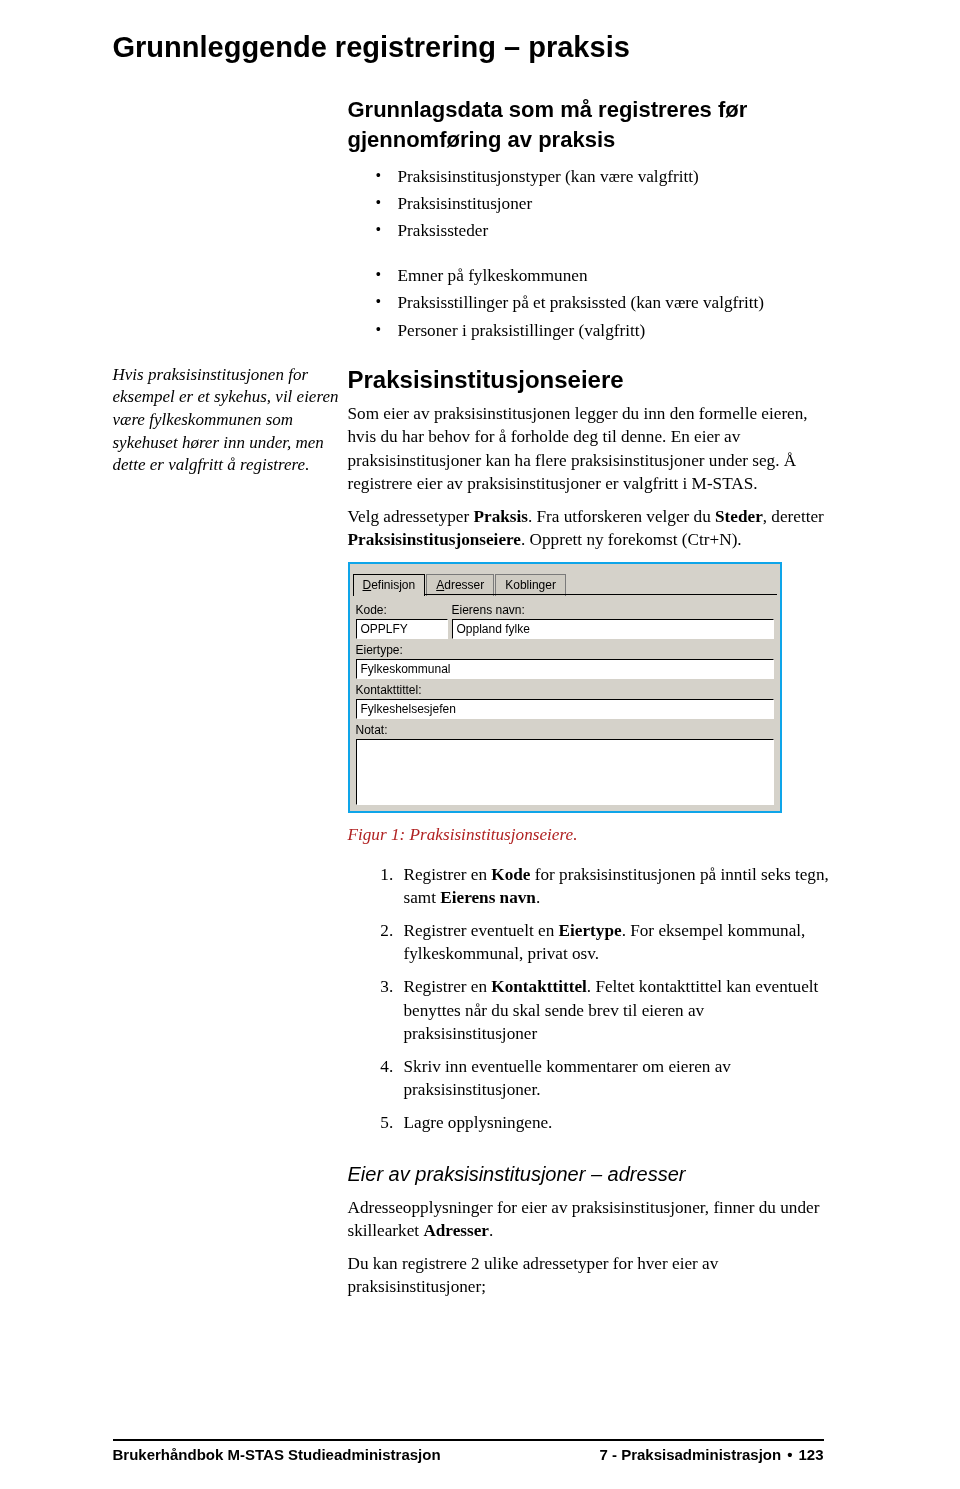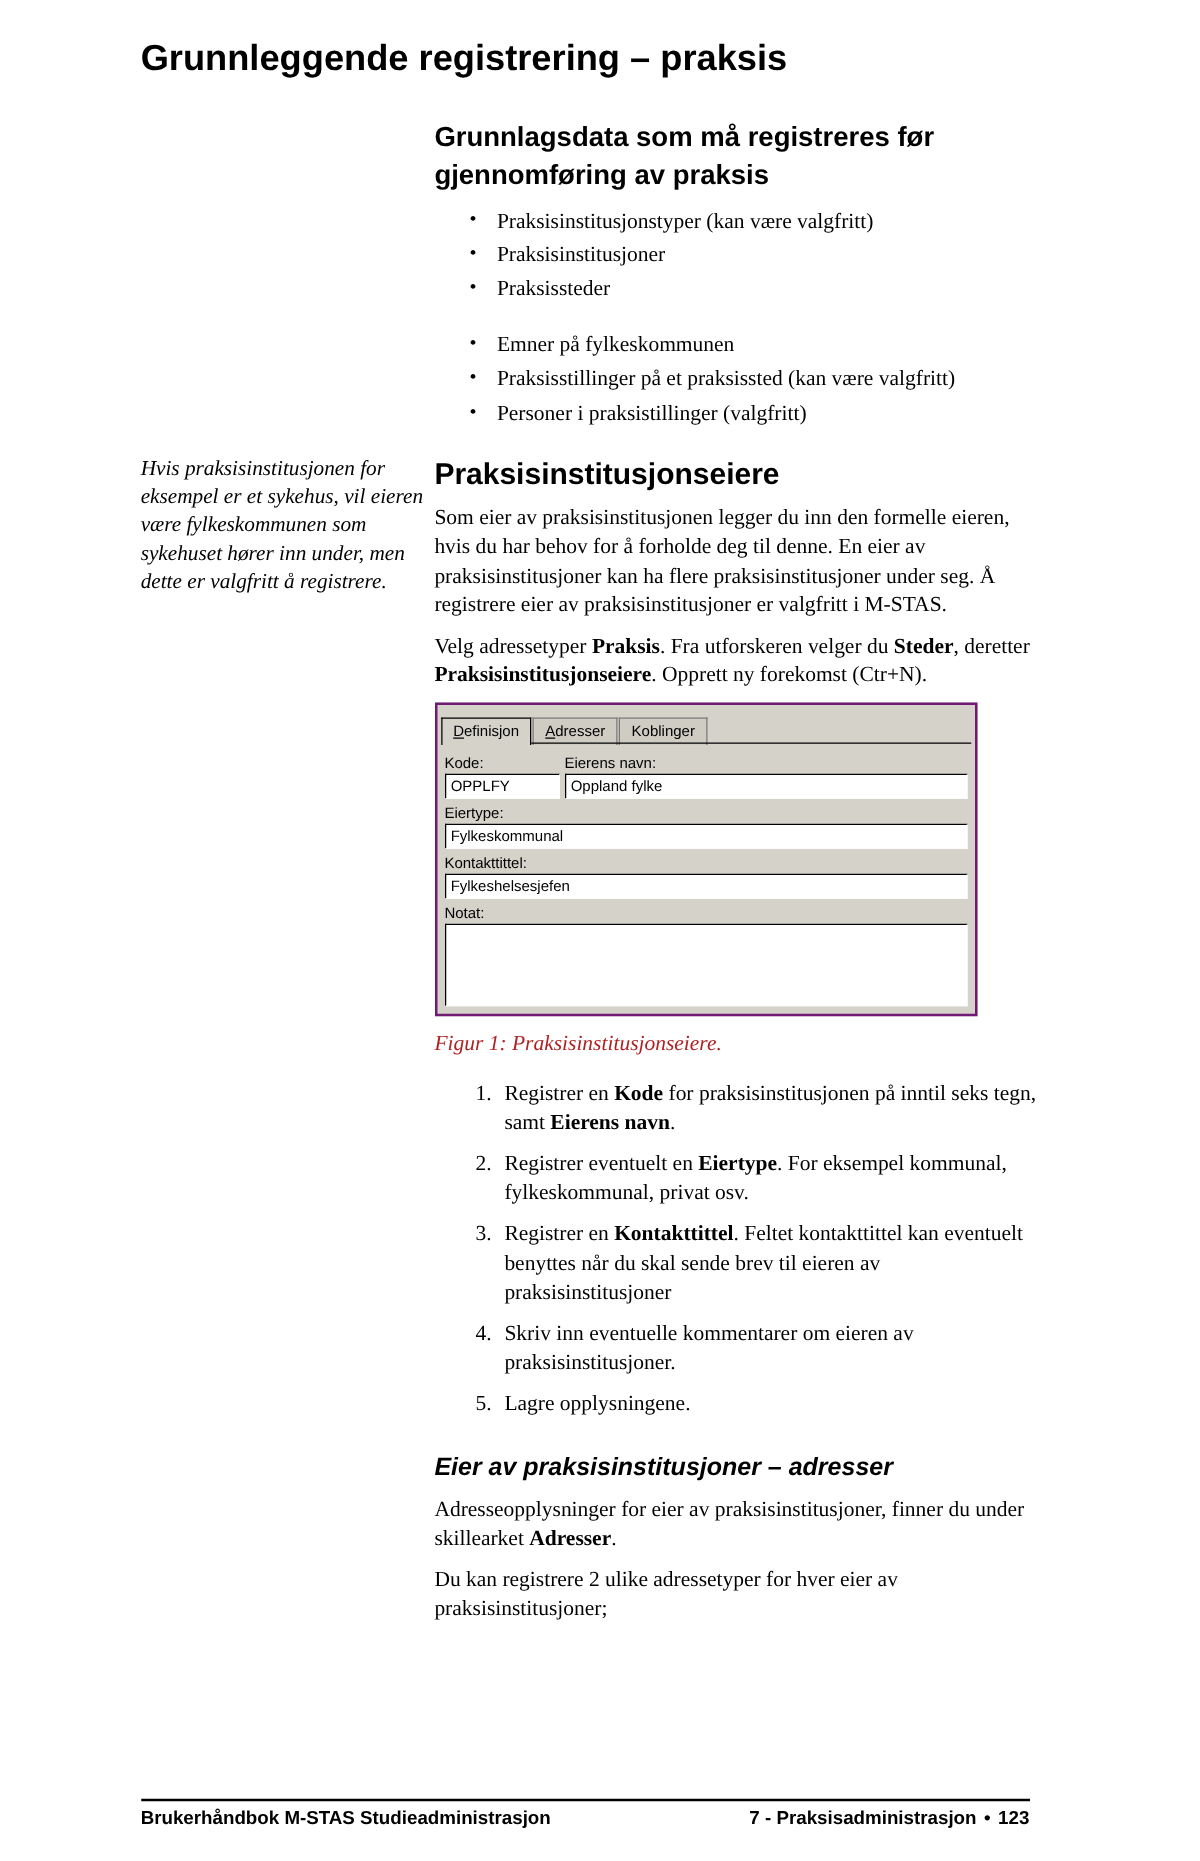--- a/index.html
+++ b/index.html
@@ -3,39 +3,39 @@
 <meta charset="utf-8">
 <style>
   html,body{margin:0;padding:0;background:#fff;color:#000;font-family:"Times New Roman",Times,serif;font-size:17.2px;line-height:1.35}
   .page{width:823px;min-height:1489px;margin:0 auto;position:relative;padding:28px 52px 0 44px;box-sizing:border-box}
   h1.page-title{font-family:Arial,Helvetica,sans-serif;font-weight:700;font-size:29px;margin:0 0 28px 0}
   .two-col{display:grid;grid-template-columns:235px 1fr;}
   .right-col{padding-right:4px}
   .note{font-style:italic;font-family:"Times New Roman",serif;font-size:17px;line-height:1.33}
   h2.section{font-family:Arial,Helvetica,sans-serif;font-weight:700;font-size:22px;margin:0 0 10px 0}
   h2.sub{font-family:Arial,Helvetica,sans-serif;font-weight:700;font-size:24px;margin:0 0 2px 0}
-  h3.sub-i{font-family:Arial,Helvetica,sans-serif;font-weight:700;font-style:italic;font-size:20px;margin:26px 0 8px 0}
+  h3.sub-i{font-family:Arial,Helvetica,sans-serif;font-weight:400;font-style:italic;font-size:20px;margin:26px 0 8px 0}
   ul.bullets{margin:8px 0 16px 0;padding-left:28px;list-style:none}
   ul.bullets li{position:relative;margin:4px 0;padding-left:22px}
   ul.bullets li::before{content:"•";position:absolute;left:0;top:0;font-size:16px}
   ol.steps{margin:10px 0 18px 0;padding-left:50px}
   ol.steps li{margin:6px 0 10px 0;padding-left:6px}
   p{margin:6px 0 10px 0}
   .fig-caption{color:#b02222;font-style:italic;font-family:"Times New Roman",serif;margin:10px 0 16px 0}
   b{font-weight:700}
 
   
   .footer{position:absolute;left:44px;right:68px;bottom:24px}
   .footer .rule{border-top:2px solid #000;margin-bottom:4px}
   .footer .row{display:flex;justify-content:space-between;font-family:Arial,Helvetica,sans-serif;font-weight:700;font-size:15px}
   .footer .rb{display:flex}
   .fdot{margin:0 6px}
 
   
-  .panel{background:#d5d2ca;border:2px solid #701a75;width:430px;font-family:Tahoma,Arial,sans-serif;font-size:12px}
+  .panel{background:#d5d2ca;border:2px solid #0ea5e9;width:430px;font-family:Tahoma,Arial,sans-serif;font-size:12px}
   .tabs{display:flex;align-items:flex-end;padding:5px 3px 0 3px;height:26px;position:relative}
   .tab{border:1px solid #7a7a7a;border-bottom:none;padding:2px 9px;background:#cfccc3;color:#000;margin-right:1px;position:relative;top:1px}
   .tab.active{background:#d5d2ca;border-color:#000;z-index:2;font-weight:400}
   .tab .ul{text-decoration:underline}
   .tab-line{position:absolute;left:3px;right:3px;bottom:0;border-bottom:1px solid #000;z-index:1}
   .panel-body{padding:4px 6px 6px 6px}
   .lbl{margin:3px 0 1px 0}
   .row2{display:flex}
   .col-kode{width:92px;margin-right:4px}
   .col-navn{flex:1}

